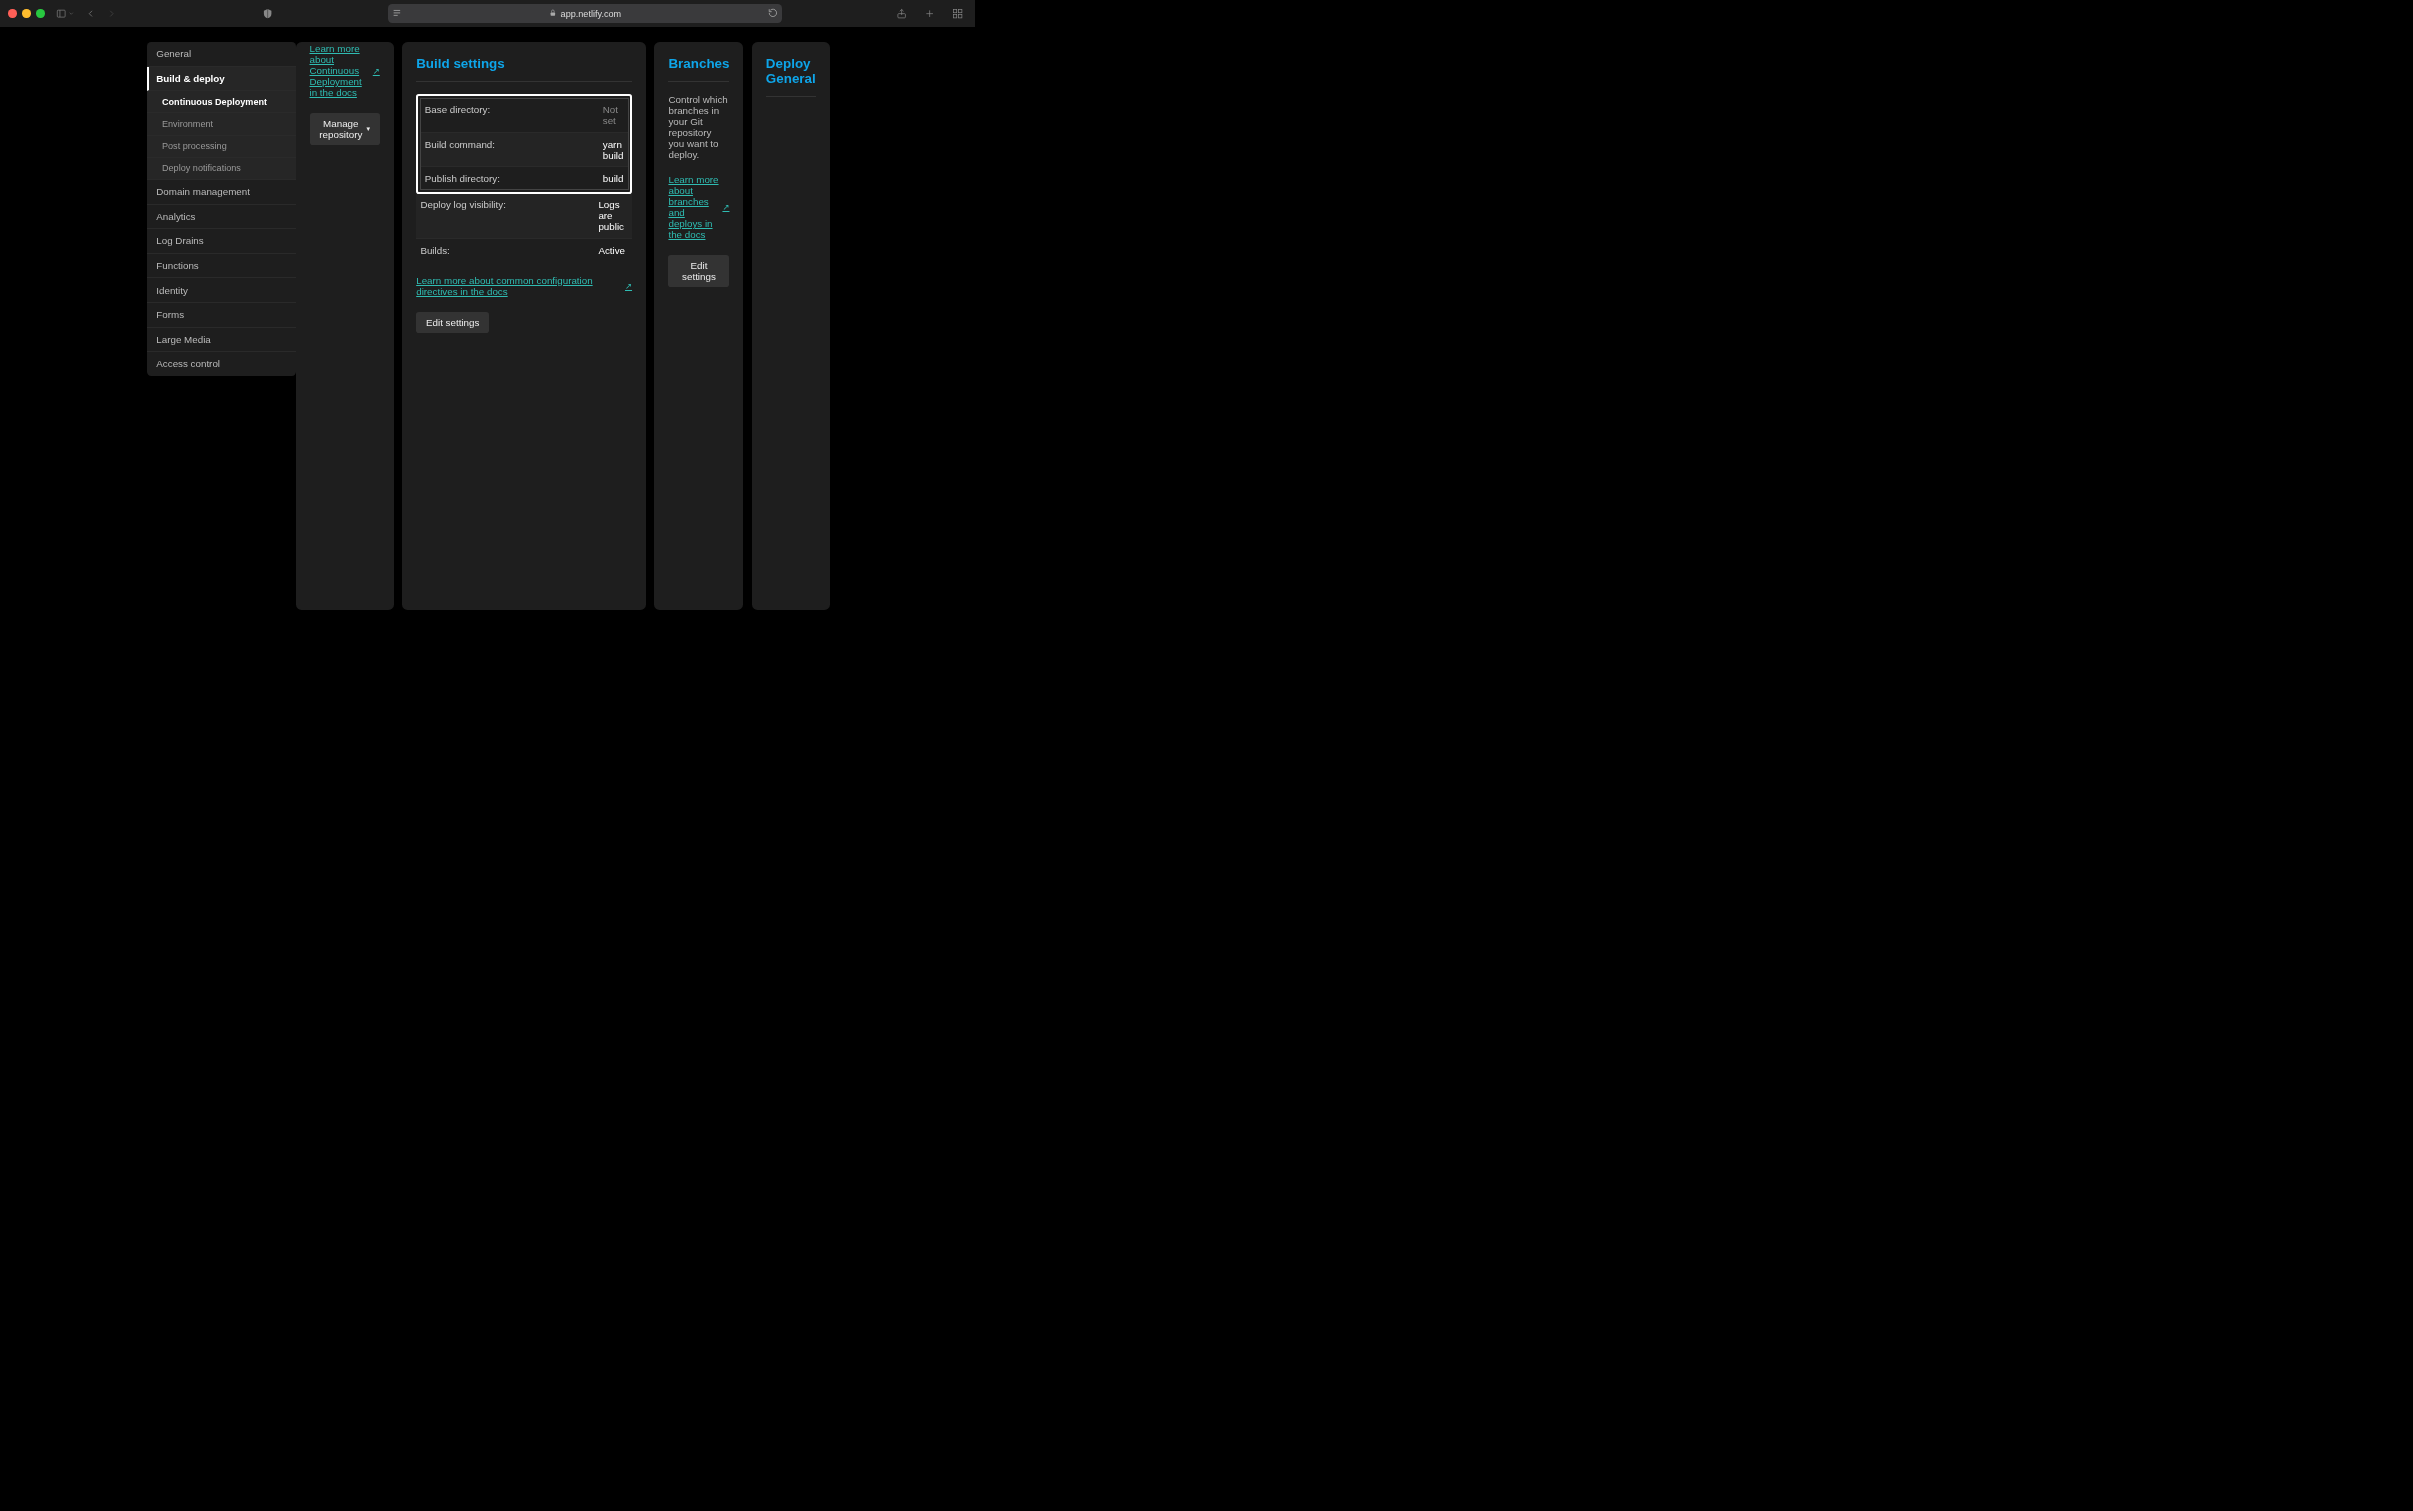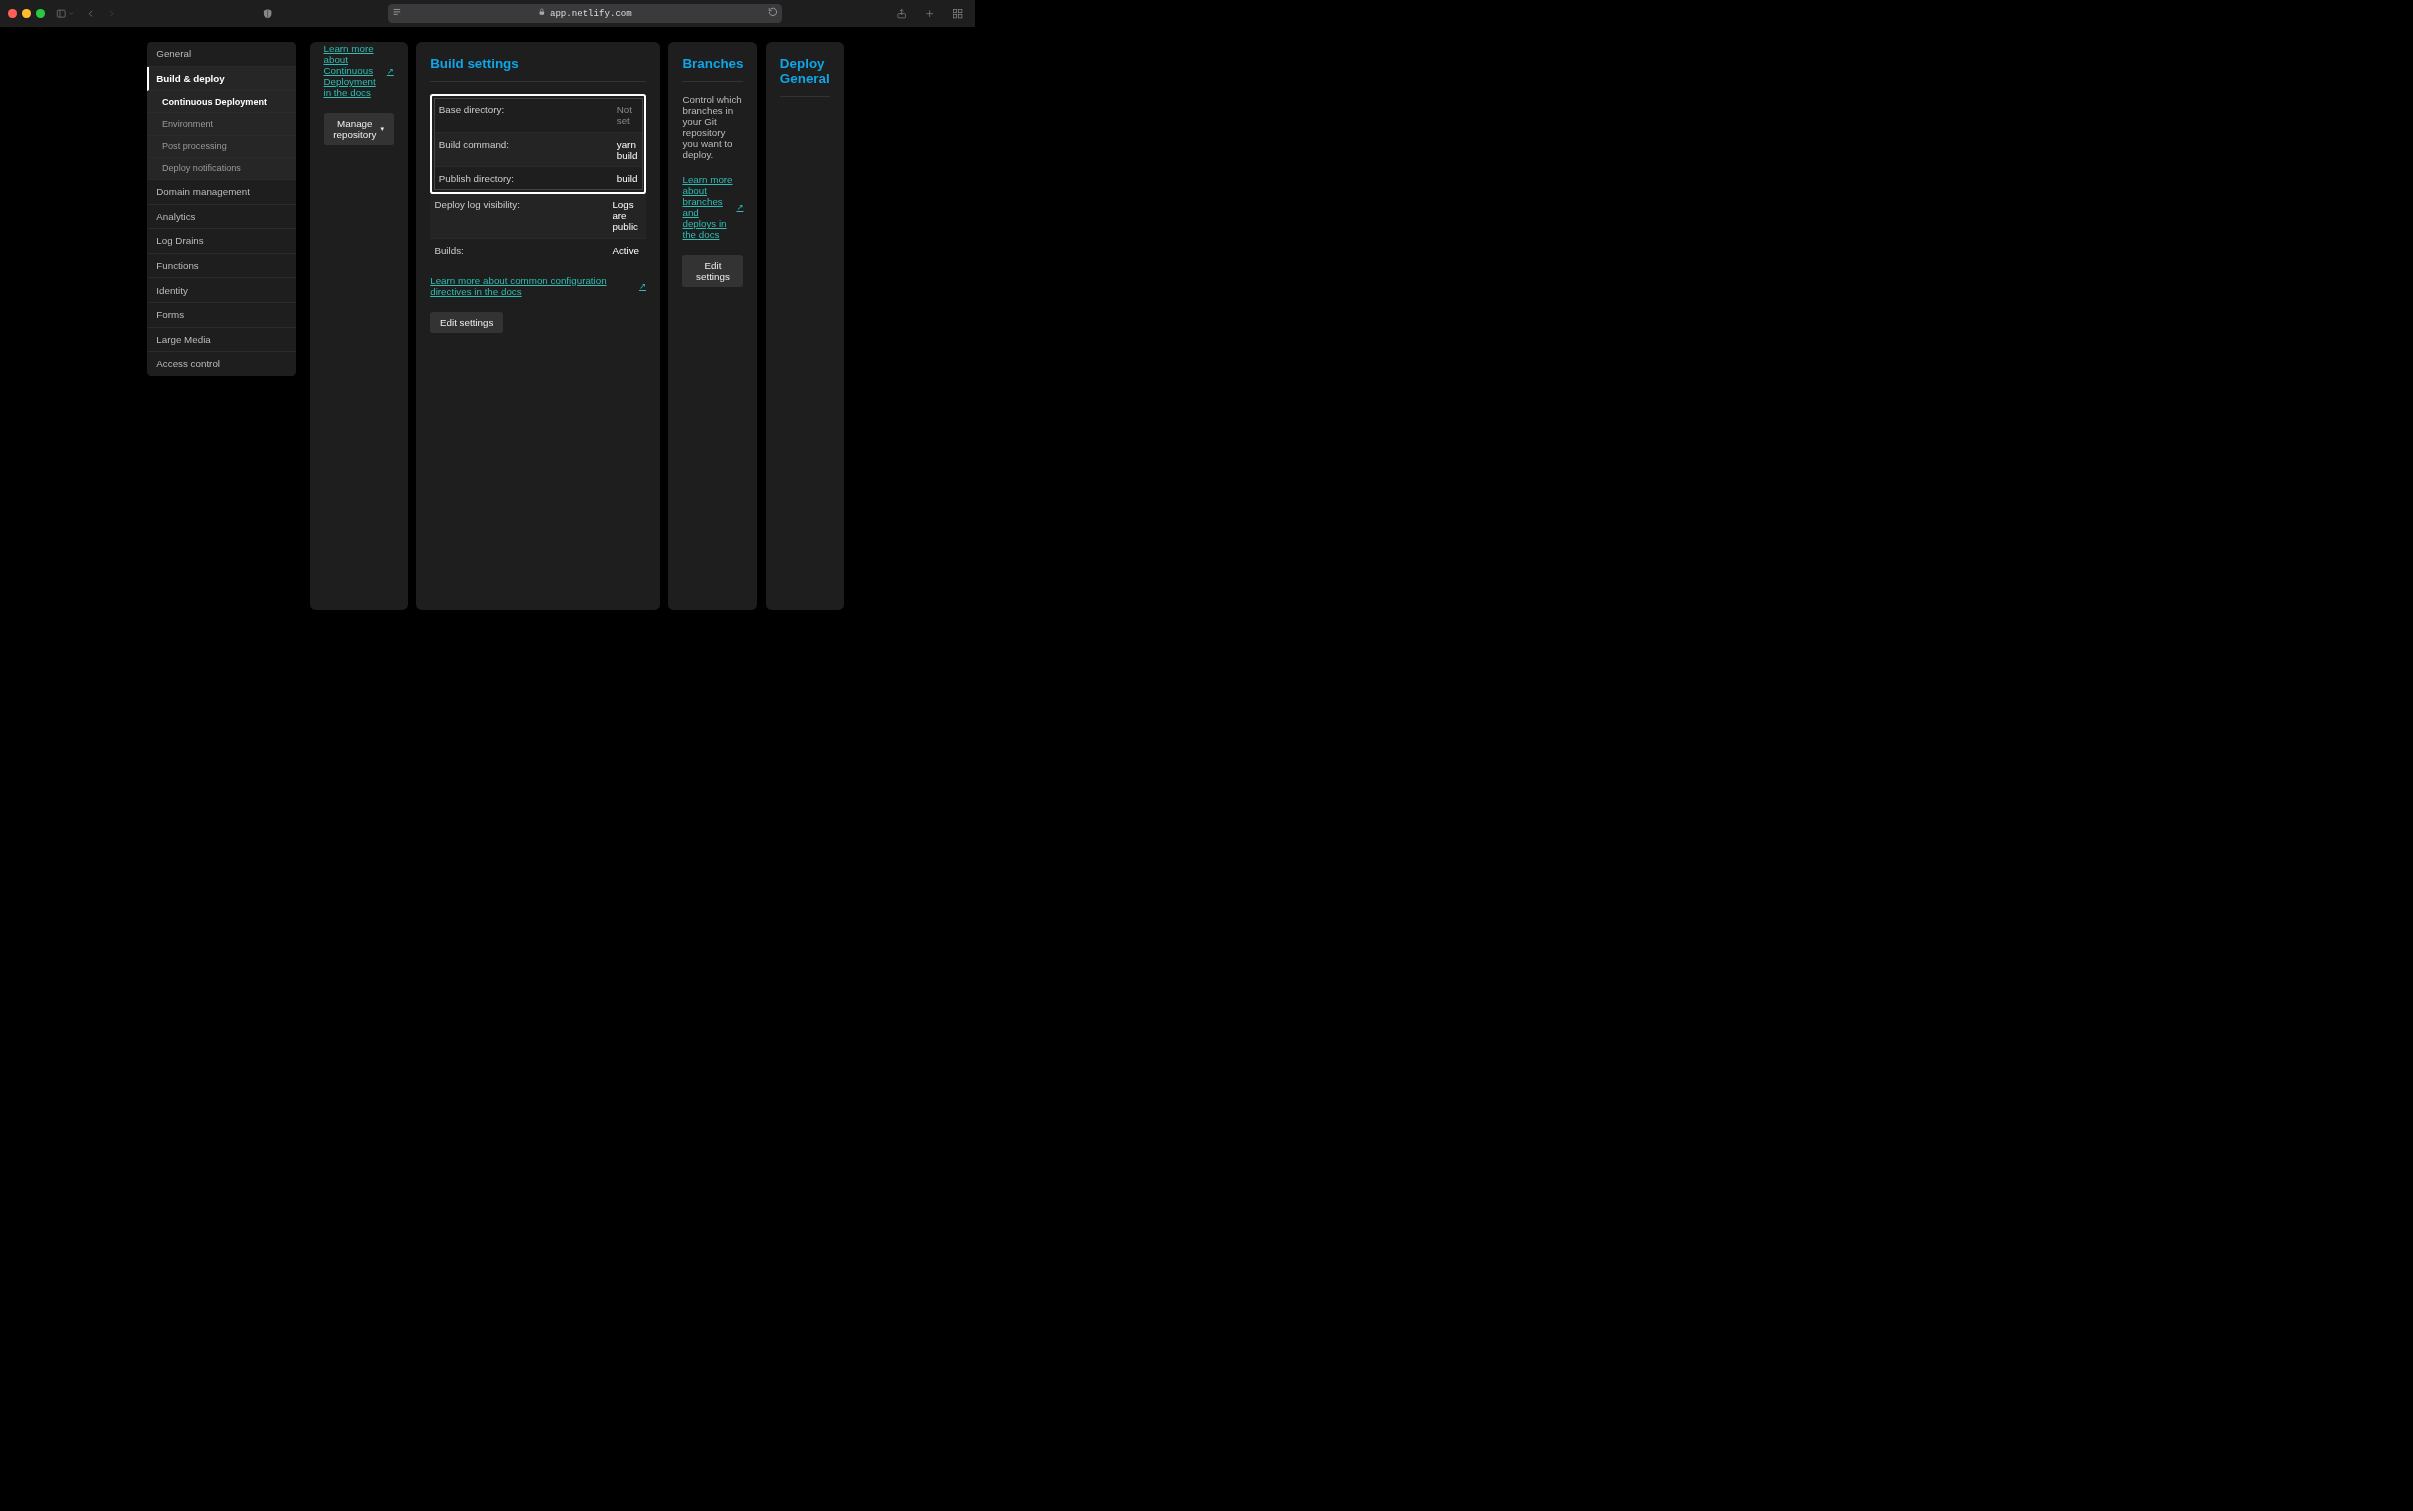--- a/index.html
+++ b/index.html
@@ -60,21 +60,20 @@
   .page {
     display: flex;
     justify-content: center;
     padding-top: 14px;
     height: calc(100% - 28px);
     overflow: hidden;
   }
   .container {
     width: 682px;
     display: flex;
-    gap: 14px;
   }
 
   
   .sidebar {
     width: 149px;
     flex-shrink: 0;
   }
   .nav-item {
     padding: 6.3px 9.8px;
     font-size: 9.8px;
@@ -214,21 +213,21 @@
           </svg>
       </div>
       <div class="chrome-btn" style="opacity:.4">
         <svg viewBox="0 0 24 24">
             <polyline points="9 18 15 12 9 6"></polyline>
           </svg>
       </div>
     </div>
   </div>
 
-  <div style="flex:1; display:flex; justify-content:center; align-items:center; gap:16px;font-family:Liberation Mono, monospace;">
+  <div style="flex:1; display:flex; justify-content:center; align-items:center; gap:16px;">
     <div class="chrome-btn">
       <svg class="shield-icon-svg" viewBox="0 0 24 24">
           <path d="M12 2 L4 6 v6 c0 5 3.5 9 8 10 4.5-1 8-5 8-10 V6 Z" fill="#888" stroke="none"></path>
           <path d="M12 2 L12 22" stroke="#1e1e1e" stroke-width="1"></path>
         </svg>
     </div>
     <div class="url-bar">
       <div class="left-icons">
         <span>
           <svg viewBox="0 0 24 24" style="width:9.8px;height:9.8px;stroke:#aaa;fill:none;stroke-width:2">

